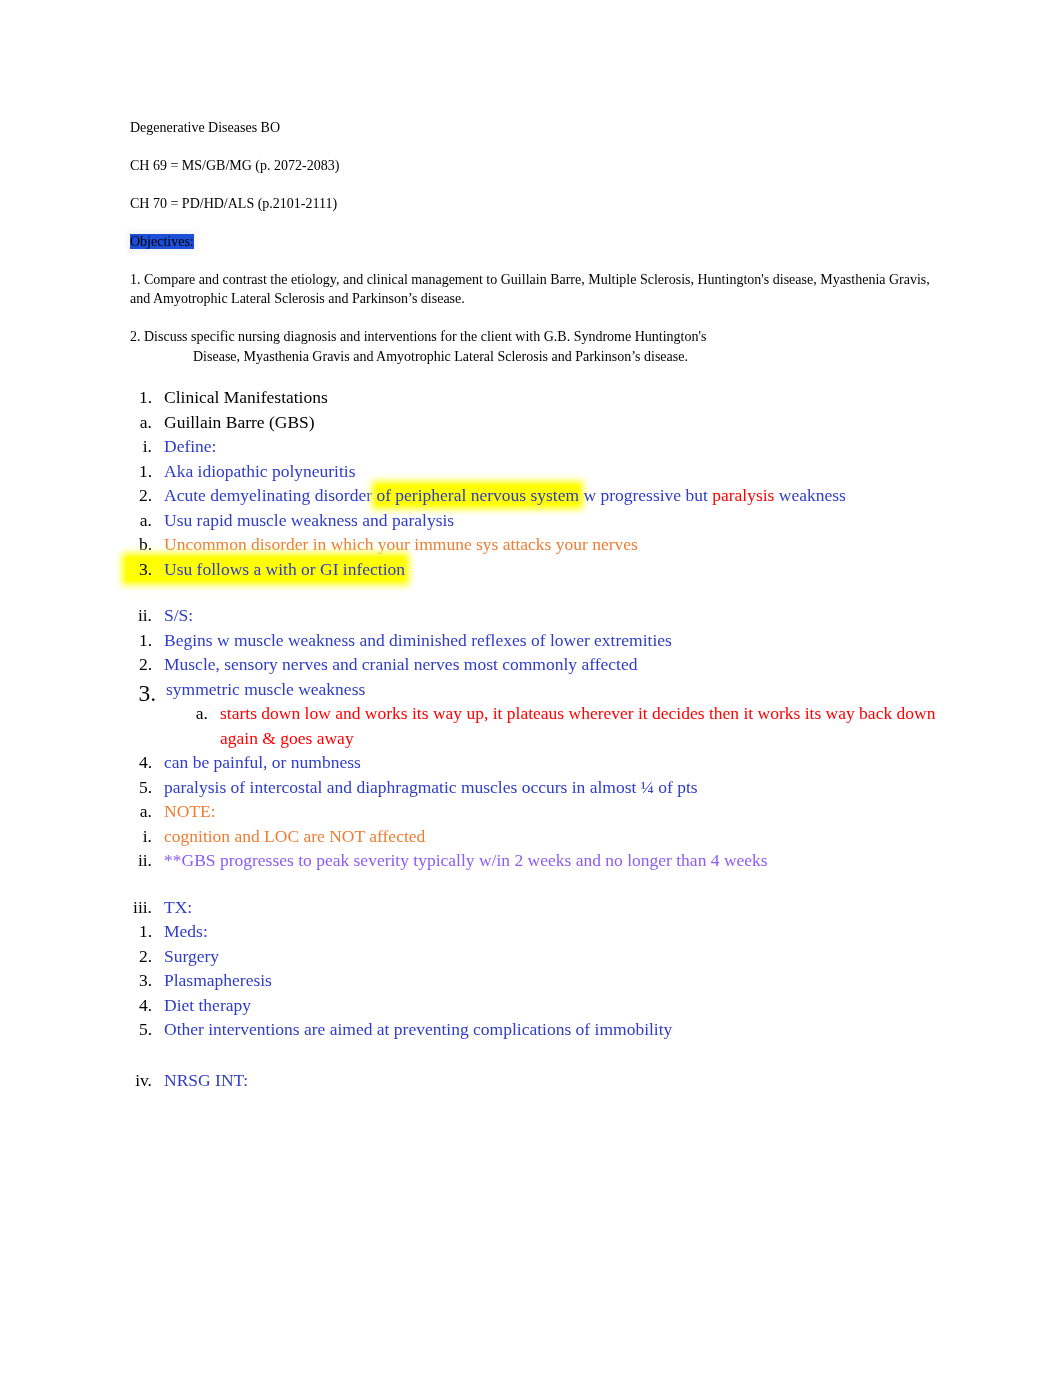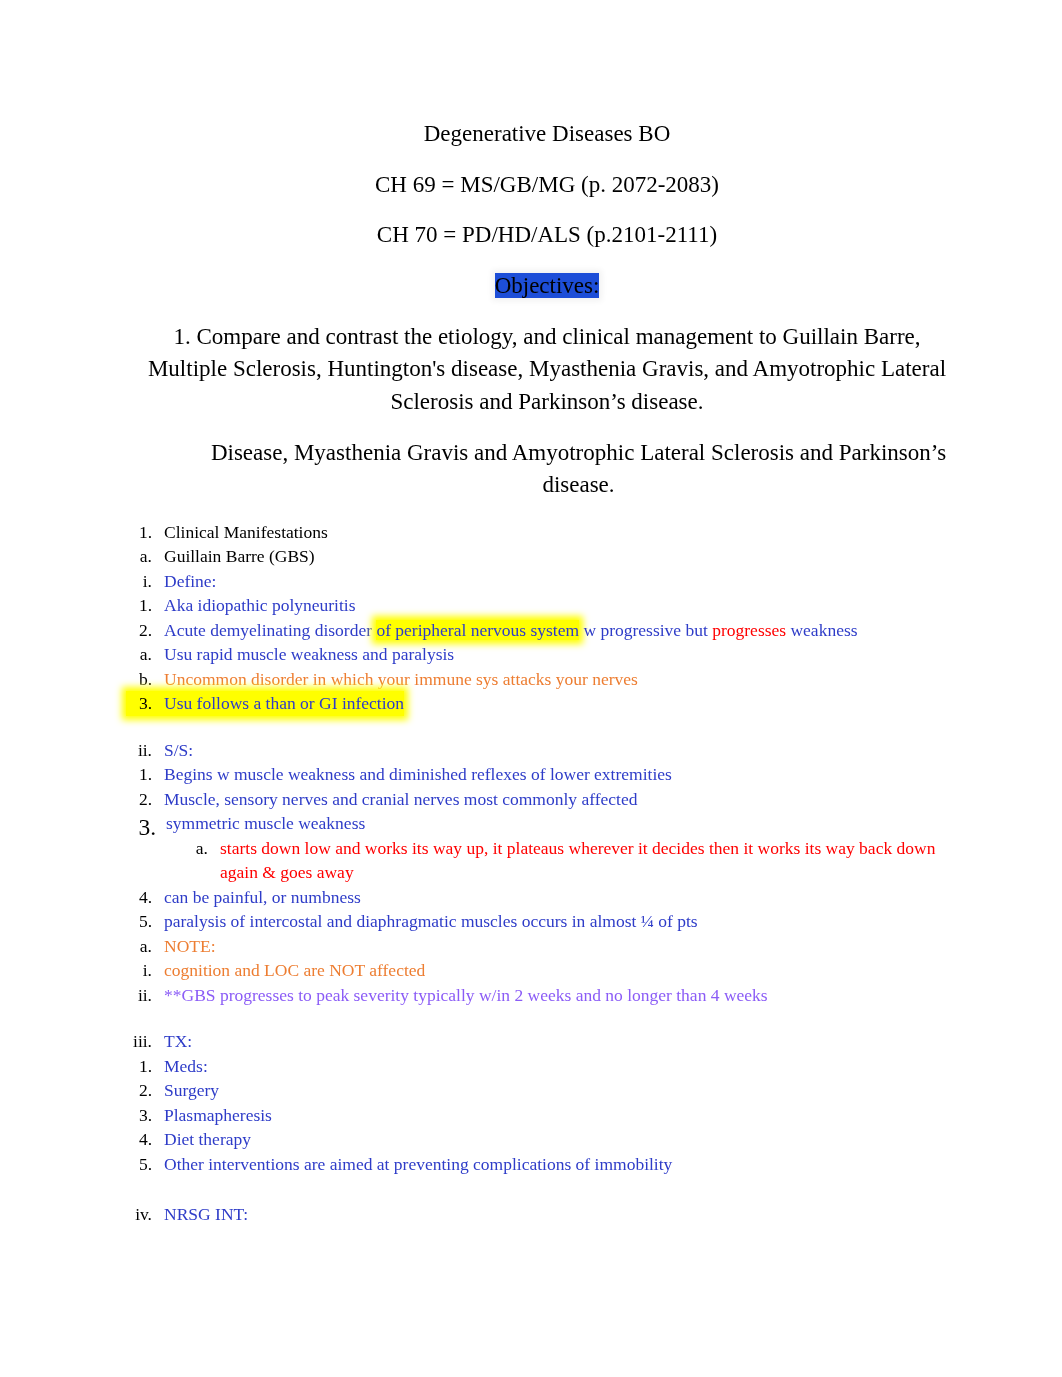--- a/index.html
+++ b/index.html
@@ -20,24 +20,23 @@
     position: relative;
     width: 1062px;
     height: 1377px;
     box-sizing: border-box;
     padding: 118px 110px 0 126px;
     background: #ffffff;
   }
 
   
   .para {
-    font-size: 23px;
+    font-size: 14px;
     line-height: 1.42;
-    margin: 0 0 18px 16px;
-    text-align: center;
+    margin: 0 0 18px 4px;
   }
 
   .shaded {
     background: #1d4ed8;
     box-shadow: 0 0 6px 3px #f2f2f2;
   }
   .obj2-line2 {
     display: block;
     padding-left: 63px;
   }
@@ -114,20 +113,21 @@
 
   <p class="para">Degenerative Diseases BO</p>
   <p class="para">CH 69 = MS/GB/MG (p. 2072-2083)</p>
   <p class="para">CH 70 = PD/HD/ALS (p.2101-2111)</p>
 
   <p class="para"><span class="shaded">Objectives:</span></p>
 
   <p class="para">1. Compare and contrast the etiology, and clinical management to Guillain Barre, Multiple Sclerosis, Huntington's disease, Myasthenia Gravis, and Amyotrophic Lateral Sclerosis and Parkinson’s disease.</p>
 
   <p class="para">
+    <span>2. Discuss specific nursing diagnosis and interventions for the client with G.B. Syndrome Huntington's</span>
     <span class="obj2-line2">Disease, Myasthenia Gravis and Amyotrophic Lateral Sclerosis and Parkinson’s disease.</span>
   </p>
 
 
   <ul class="outline">
 
     <li class="li lvl1 m-rt">
       <span class="row">
         <span class="marker">1.</span>
         <span class="txt c-black">Clinical Manifestations</span>
@@ -153,21 +153,21 @@
                 <li class="li lvl4 m-rt">
                   <span class="row">
                     <span class="marker">1.</span>
                     <span class="txt c-blue">Aka idiopathic polyneuritis</span>
                   </span>
                 </li>
 
                 <li class="li lvl4 m-rt">
                   <span class="row">
                     <span class="marker">2.</span>
-                    <span class="txt c-blue"><span>Acute demyelinating disorder </span><span class="hl">of peripheral nervous system</span><span> w progressive but </span><span class="c-red">progresses</span><span> weakness</span></span>
+                    <span class="txt c-blue"><span>Acute demyelinating disorder </span><span class="hl">of peripheral nervous system</span><span> w progressive but </span><span class="c-red">paralysis</span><span> weakness</span></span>
                   </span>
 
                   <ul>
                     <li class="li lvl5 m-rt">
                       <span class="row">
                         <span class="marker">a.</span>
                         <span class="txt c-blue">Usu rapid muscle weakness and paralysis</span>
                       </span>
                     </li>
                     <li class="li lvl5 m-rt">
@@ -175,21 +175,21 @@
                         <span class="marker">b.</span>
                         <span class="txt c-orange">Uncommon disorder in which your immune sys attacks your nerves</span>
                       </span>
                     </li>
                   </ul>
                 </li>
 
                 <li class="li lvl4 m-rt">
                   <span class="row">
                     <span class="hl" style="display:inline-block;">
-                      <span class="marker" style="position:static;display:inline-block;width:26px;text-align:right;">3.</span><span style="display:inline-block;width:12px;"></span><span class="c-blue">Usu follows a than or GI infection</span>
+                      <span class="marker" style="position:static;display:inline-block;width:26px;text-align:right;">3.</span><span style="display:inline-block;width:12px;"></span><span class="c-blue">Usu follows a with or GI infection</span>
                     </span>
                   </span>
                 </li>
               </ul>
             </li>
 
             <div class="gap-md"></div>
 
             <li class="li lvl3 m-rt">
               <span class="row">

